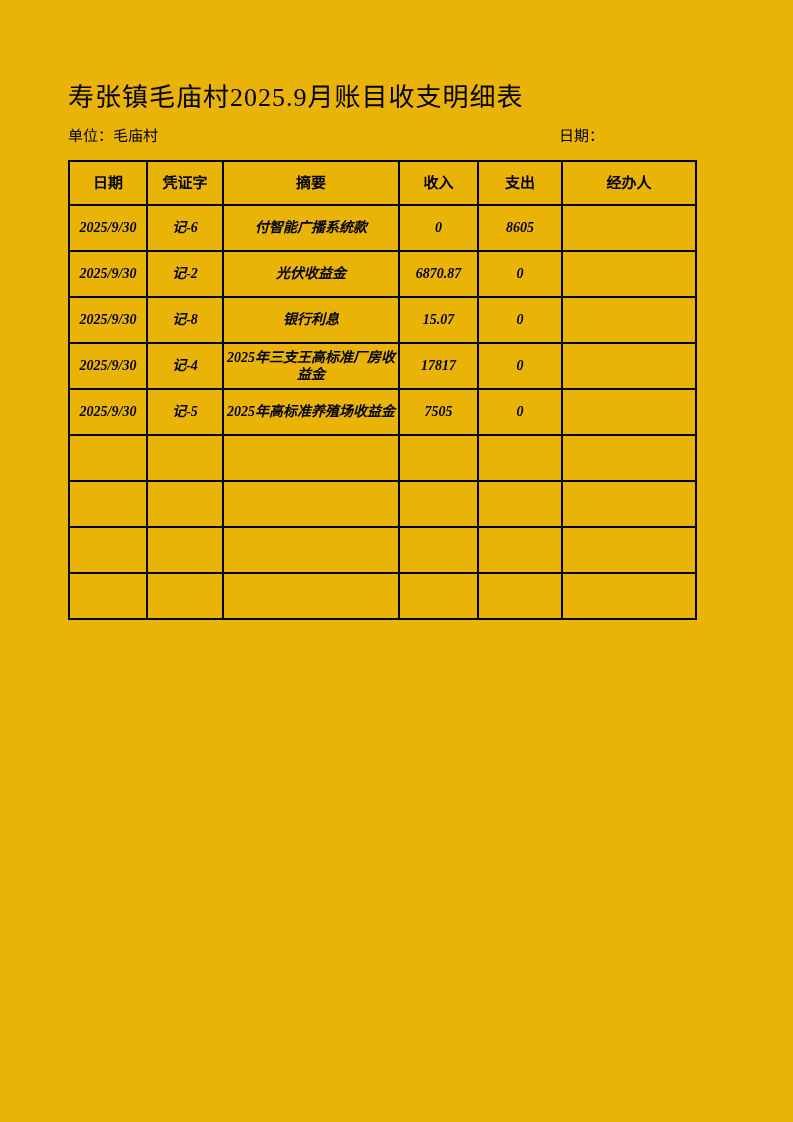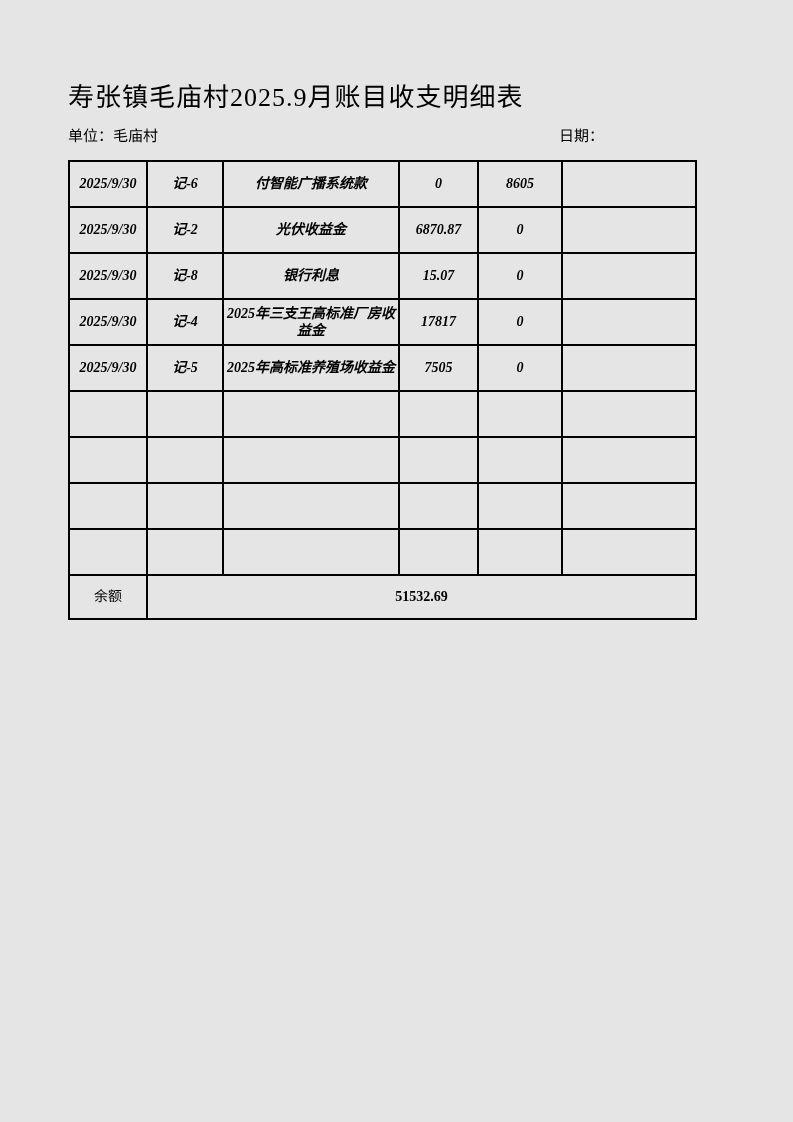--- a/index.html
+++ b/index.html
@@ -4,21 +4,21 @@
 <style>
   html, body {
     margin: 0;
     padding: 0;
     background: #ffffff;
   }
   .page {
     position: relative;
     width: 793px;
     height: 1122px;
-    background: #e5e5e5;
+    background: #eab308;
     color: #000000;
     font-family: "Liberation Serif", "DejaVu Serif", serif;
     overflow: hidden;
   }
   .doc-title {
     position: absolute;
     left: 68px;
     top: 76px;
     font-size: 26px;
     font-weight: 500;
@@ -90,20 +90,28 @@
   <table class="ledger">
     <colgroup>
       <col style="width:78px">
       <col style="width:76px">
       <col style="width:176px">
       <col style="width:79px">
       <col style="width:84px">
       <col style="width:134px">
     </colgroup>
     <tbody>
+      <tr class="header-row">
+        <th>日期</th>
+        <th>凭证字</th>
+        <th>摘要</th>
+        <th>收入</th>
+        <th>支出</th>
+        <th>经办人</th>
+      </tr>
 
       <tr class="data-row">
         <td>2025/9/30</td>
         <td>记-6</td>
         <td>付智能广播系统款</td>
         <td>0</td>
         <td>8605</td>
         <td></td>
       </tr>
 
@@ -169,20 +177,16 @@
       </tr>
       <tr class="empty-row">
         <td></td>
         <td></td>
         <td></td>
         <td></td>
         <td></td>
         <td></td>
       </tr>
 
-      <tr class="footer-row">
-        <td class="balance-label-cell">余额</td>
-        <td class="balance-value-cell" colspan="5">51532.69</td>
-      </tr>
     </tbody>
   </table>
 
 </div>
 
 </body></html>

